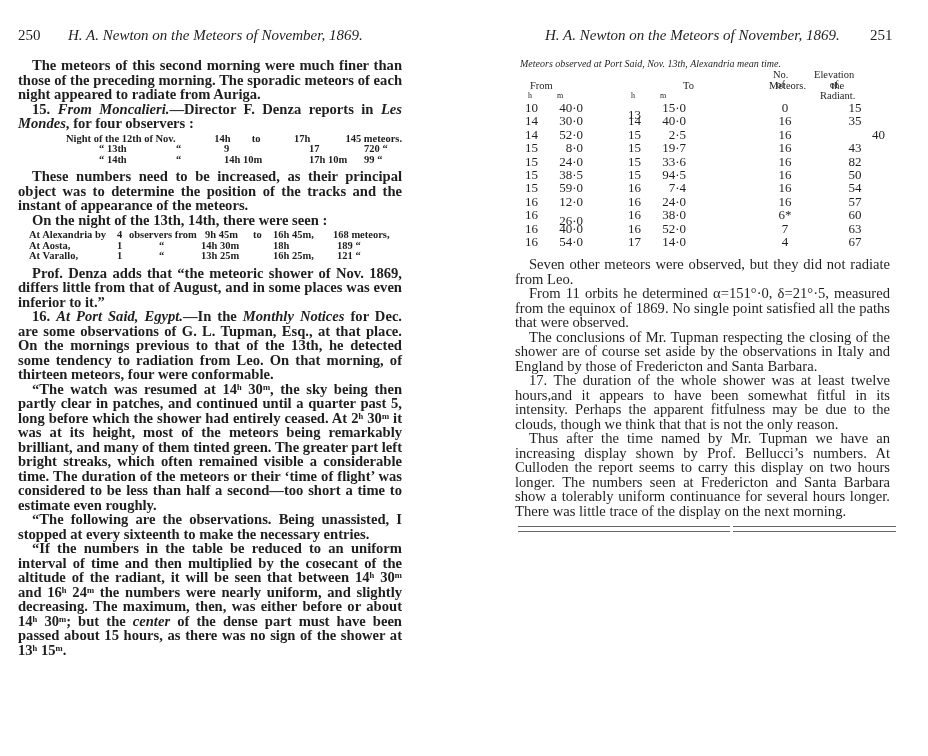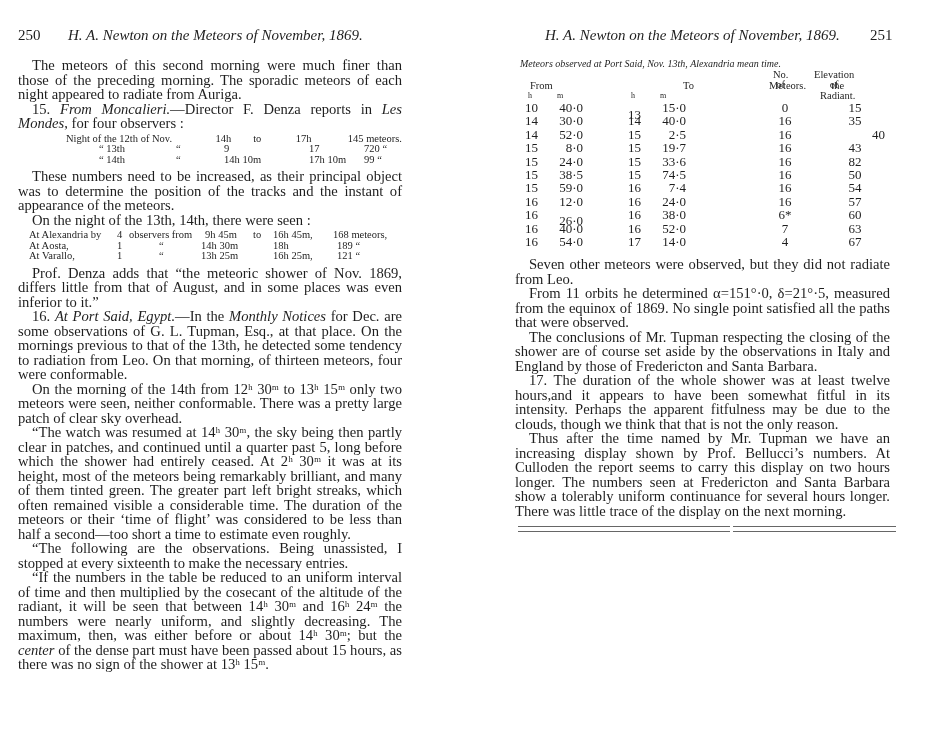--- a/index.html
+++ b/index.html
@@ -9,21 +9,21 @@
   #left { left:18px; width:440px; }
   #right { left:515px; width:378px; }
   .runhead { position:absolute; top:27px; font-family:"Liberation Serif", serif; font-size:15px; white-space:nowrap; }
   .runhead .num { font-style:normal; }
   .runhead .title { font-style:italic; }
   #left .runhead .num { left:0; }
   #left .runhead .title { position:absolute; left:50px; }
   #right .runhead .title { position:absolute; left:30px; }
   #right .runhead .num { position:absolute; left:355px; }
   .body { position:absolute; font-family:"Liberation Serif", serif; font-size:14.6px; line-height:14.5px; text-align:justify; }
-  #left .body { top:58px; left:0; width:384px; }
+  #left .body { top:58px; left:0; width:384px;font-weight:bold; }
   #right .body { top:257px; left:0; width:375px; }
   p { margin:0; text-indent:14px; }
   p .it { font-style:italic; }
   .tbl { font-family:"Liberation Serif", serif; font-size:10.5px; line-height:10.5px; margin:3px 0 4px 0; }
   .tbl .row { display:flex; white-space:nowrap; }
   .tbl .row span { display:inline-block; }
   .caption { position:absolute; top:58px; left:5px; font-family:"Liberation Serif", serif; font-style:italic; font-size:10px; white-space:nowrap; }
   .mtable { position:absolute; top:70px; left:5px; font-family:"Liberation Serif", serif; font-size:13px; }
   .mtable .hdr { position:relative; height:22px; font-size:10.5px; line-height:10px; }
   .mtable .hdr span { position:absolute; text-align:center; }
@@ -95,21 +95,20 @@
         <span style="width:12px">1</span>
         <span style="width:72px; padding-left:30px; box-sizing:border-box;">“</span>
         <span style="width:72px">13h 25m</span>
         <span style="width:64px">16h 25m,</span>
         <span>121    “</span>
       </div>
     </div>
 
     <p>Prof. Denza adds that “the meteoric shower of Nov. 1869, differs little from that of August, and in some places was even inferior to it.”</p>
     <p><span>16.</span> <span class="it">At Port Said, Egypt.</span><span>—In the </span><span class="it">Monthly Notices</span><span> for Dec. are some observations of G. L. Tupman, Esq., at that place. On the mornings previous to that of the 13th, he detected some tendency to radiation from Leo. On that morning, of thirteen meteors, four were conformable.</span></p>
-    <p>On the morning of the 14th from 12ʰ 30ᵐ to 13ʰ 15ᵐ only two meteors were seen, neither conformable. There was a pretty large patch of clear sky overhead.</p>
     <p>“The watch was resumed at 14ʰ 30ᵐ, the sky being then partly clear in patches, and continued until a quarter past 5, long before which the shower had entirely ceased. At 2ʰ 30ᵐ it was at its height, most of the meteors being remarkably brilliant, and many of them tinted green. The greater part left bright streaks, which often remained visible a considerable time. The duration of the meteors or their ‘time of flight’ was considered to be less than half a second—too short a time to estimate even roughly.</p>
     <p>“The following are the observations. Being unassisted, I stopped at every sixteenth to make the necessary entries.</p>
     <p><span>“If the numbers in the table be reduced to an uniform interval of time and then multiplied by the cosecant of the altitude of the radiant, it will be seen that between 14ʰ 30ᵐ and 16ʰ 24ᵐ the numbers were nearly uniform, and slightly decreasing. The maximum, then, was either before or about 14ʰ 30ᵐ; but the </span><span class="it">center</span><span> of the dense part must have been passed about 15 hours, as there was no sign of the shower at 13ʰ 15ᵐ.</span></p>
   </div>
 </div>
 
 <div id="right" class="page">
   <div class="runhead">
     <span class="title">H. A. Newton on the Meteors of November, 1869.</span>
     <span class="num">251</span>
@@ -169,21 +168,21 @@
           <span style="left: 27px; width: 36px; text-align: right;">24·0</span>
           <span style="left: 108px; width: 18px; text-align: left;">15</span>
           <span style="left: 130px; width: 36px; text-align: right;">33·6</span>
           <span style="left: 250px; width: 30px; text-align: center;">16</span>
           <span style="left: 305px; width: 60px; text-align: center;">82</span>
         </div>
         <div class="r">
           <span style="left: 5px; width: 18px; text-align: left;">15</span>
           <span style="left: 27px; width: 36px; text-align: right;">38·5</span>
           <span style="left: 108px; width: 18px; text-align: left;">15</span>
-          <span style="left: 130px; width: 36px; text-align: right;">74·5</span>
+          <span style="left: 130px; width: 36px; text-align: right;">94·5</span>
           <span style="left: 250px; width: 30px; text-align: center;">16</span>
           <span style="left: 305px; width: 60px; text-align: center;">50</span>
         </div>
         <div class="r">
           <span style="left: 5px; width: 18px; text-align: left;">15</span>
           <span style="left: 27px; width: 36px; text-align: right;">59·0</span>
           <span style="left: 108px; width: 18px; text-align: left;">16</span>
           <span style="left: 130px; width: 36px; text-align: right;">7·4</span>
           <span style="left: 250px; width: 30px; text-align: center;">16</span>
           <span style="left: 305px; width: 60px; text-align: center;">54</span>

